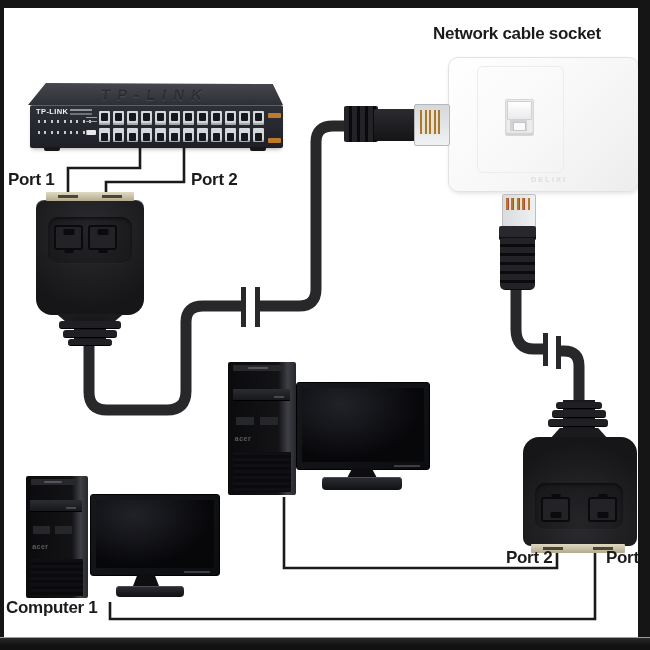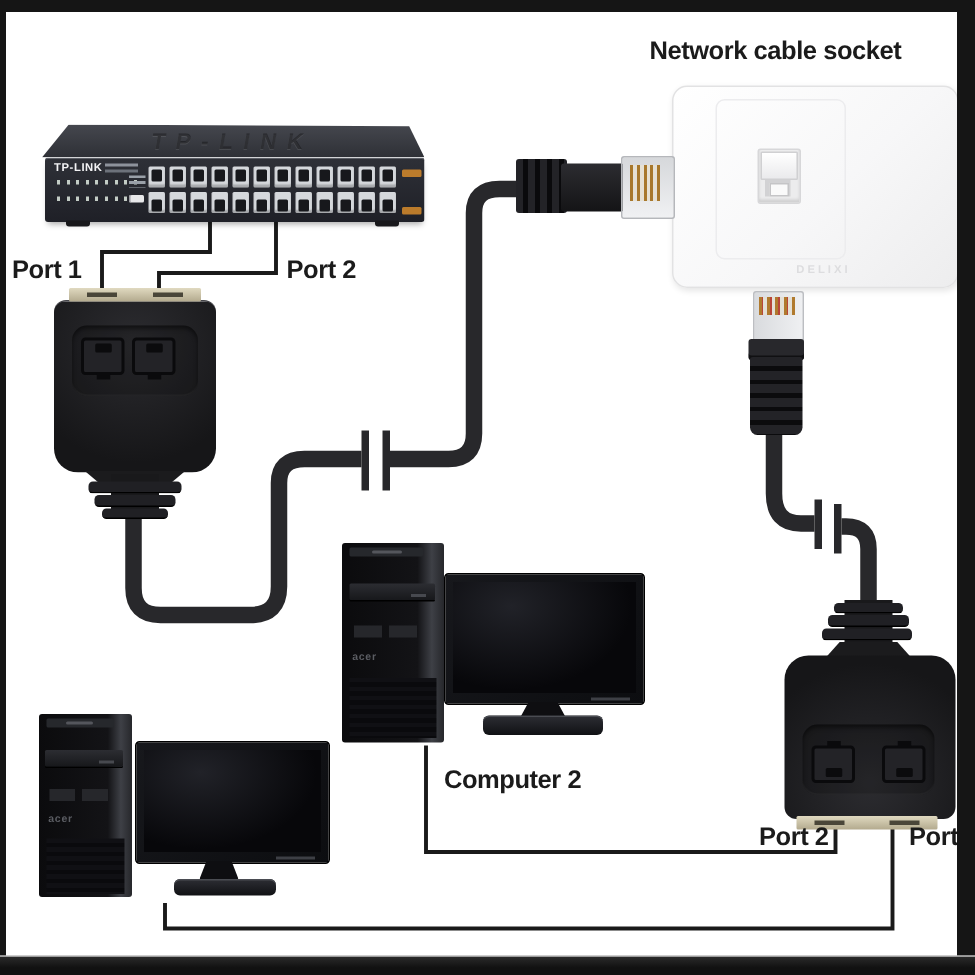--- a/index.html
+++ b/index.html
@@ -231,21 +231,21 @@
   <div class="abs monitor" style="left:90px;top:494px;width:128px;height:80px;">
     <div class="m-screen"></div>
     <div class="m-label"></div>
   </div>
   <div class="abs neck" style="left:133px;top:574px;width:26px;height:12px;"></div>
   <div class="abs mbase" style="left:116px;top:586px;width:68px;height:11px;"></div>
 
   <div class="lbl" style="left:433px;top:24px;">Network cable socket</div>
   <div class="lbl" style="left:8px;top:170px;">Port 1</div>
   <div class="lbl" style="left:191px;top:170px;">Port 2</div>
-  <div class="lbl" style="left:296px;top:510px;">Computer 2</div>
+  <div class="lbl" style="left:6px;top:598px;">Computer 1</div>
   <div class="lbl" style="left:506px;top:548px;">Port 2</div>
   <div class="lbl" style="left:606px;top:548px;">Port 1</div>
 
   <div class="frame frame-top"></div>
   <div class="frame frame-left"></div>
   <div class="frame frame-right"></div>
   <div class="frame frame-bottom"></div>
 
 </div>
 

